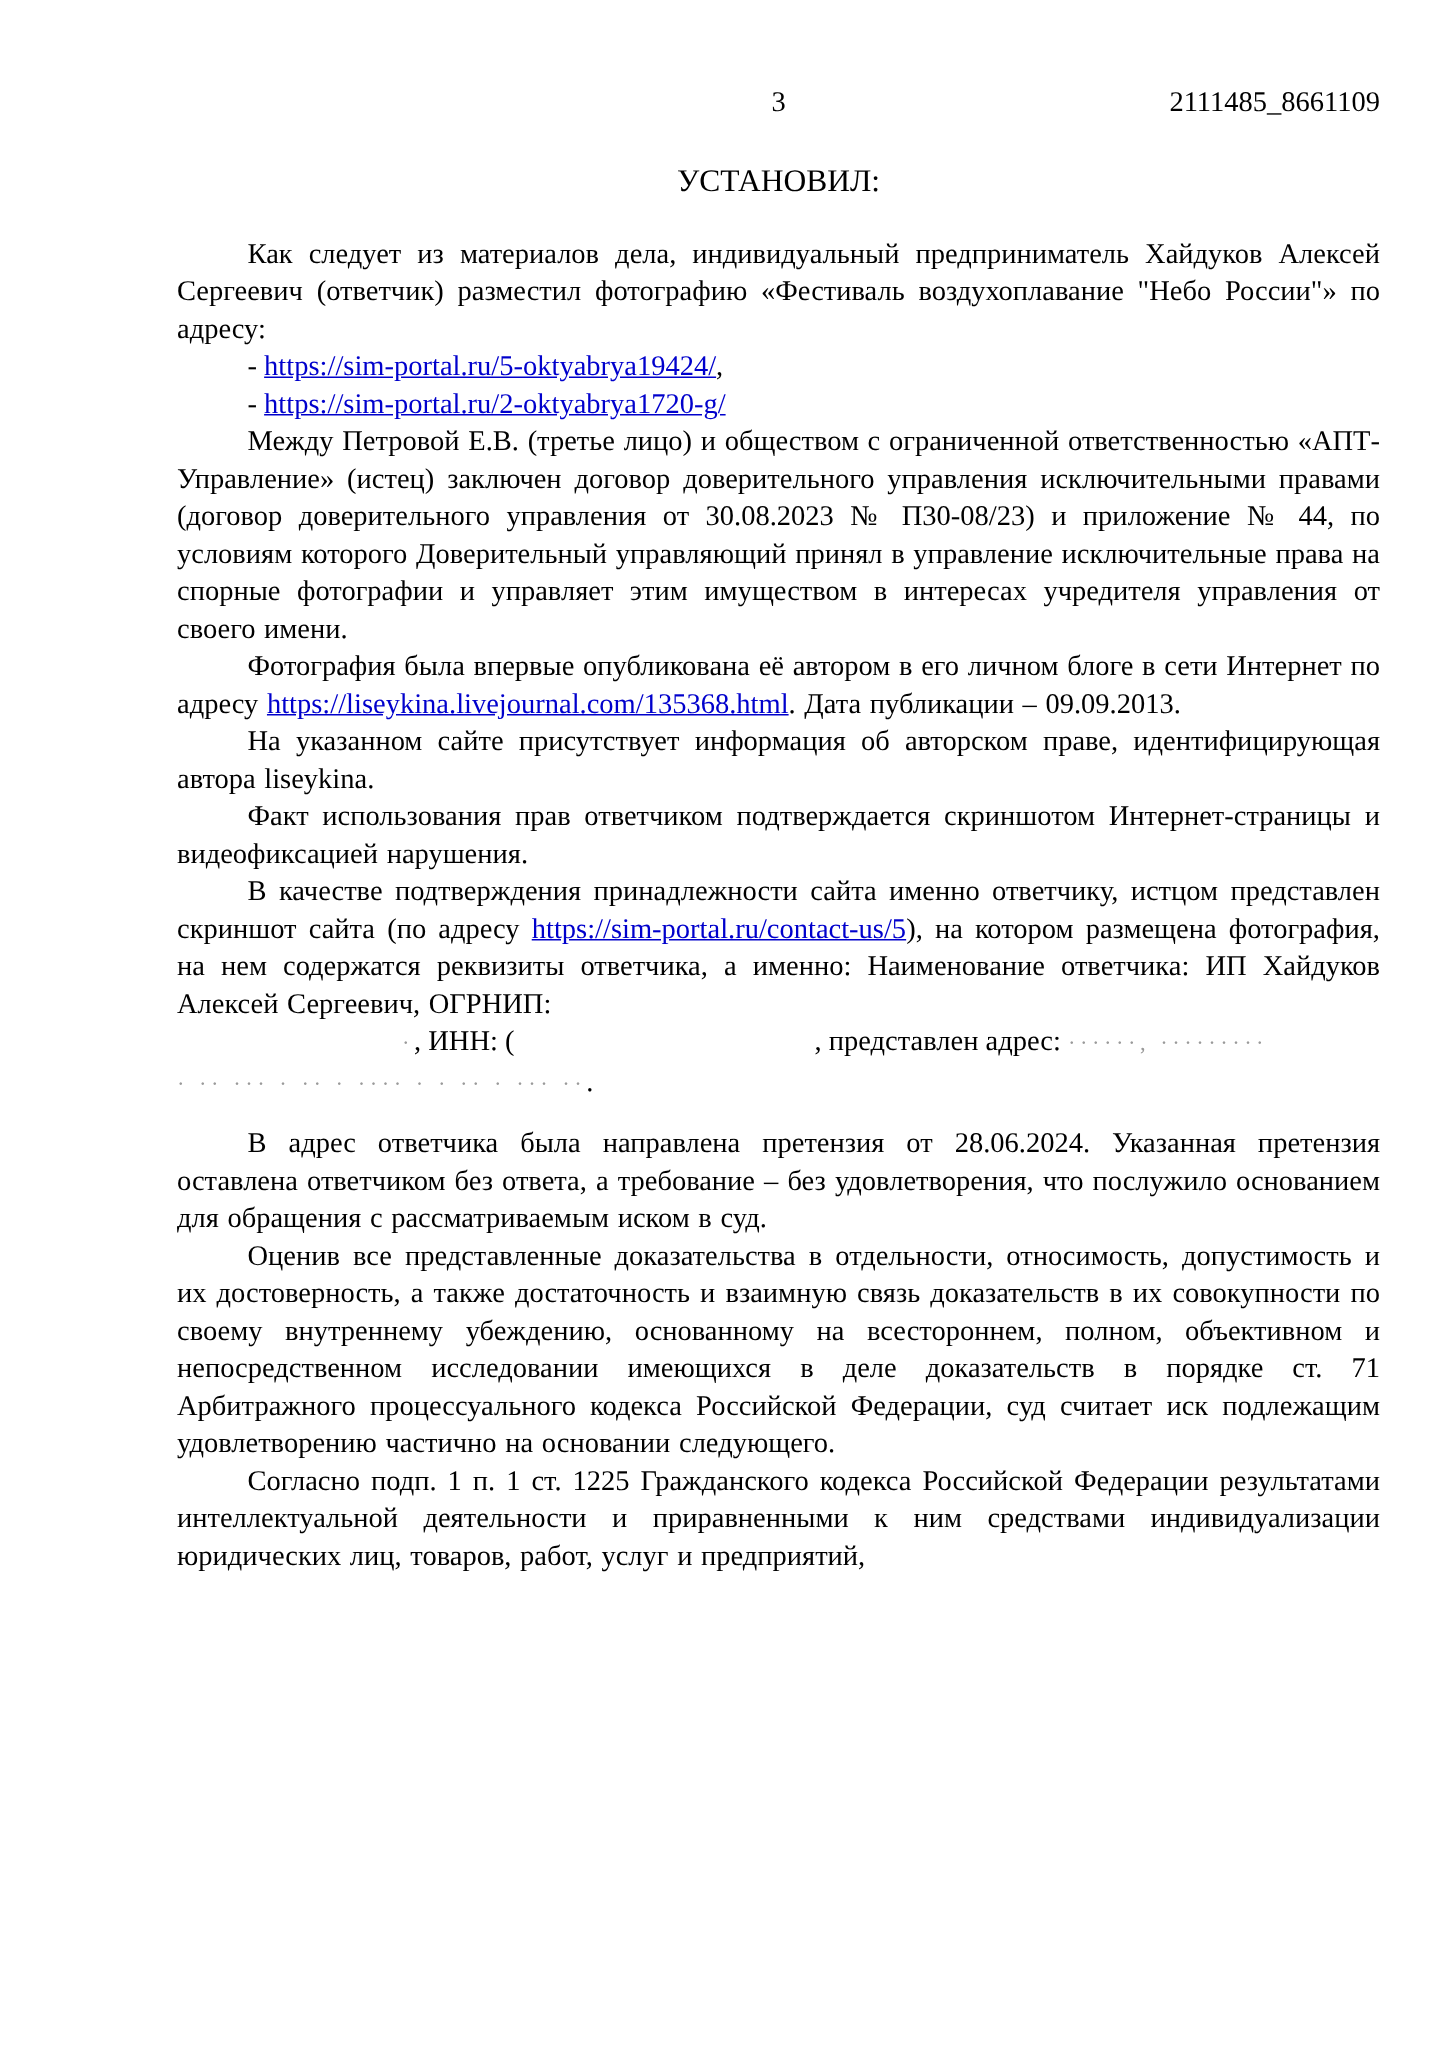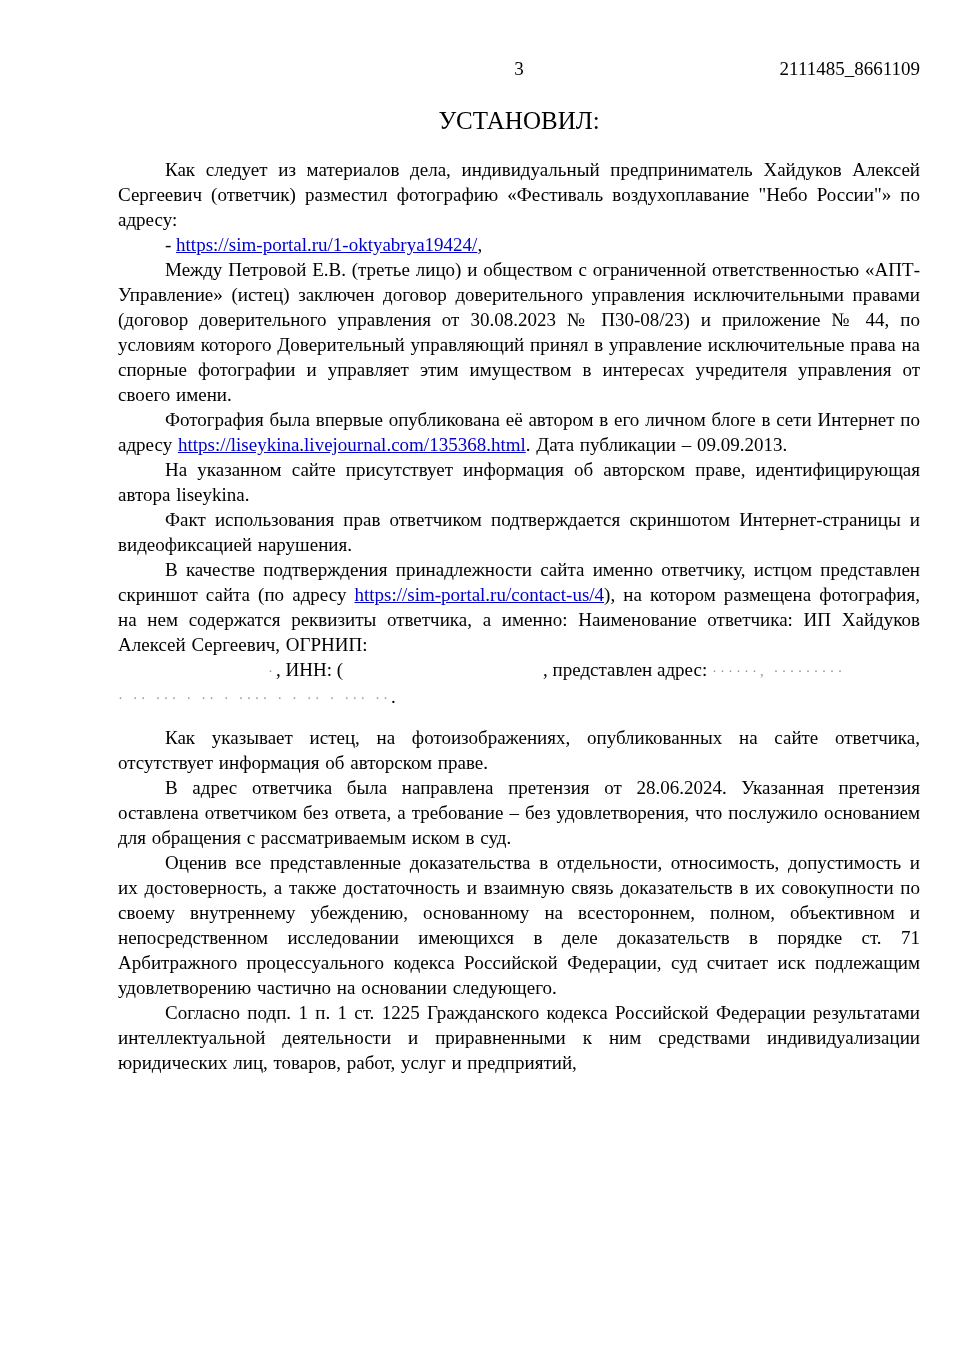--- a/index.html
+++ b/index.html
@@ -24,21 +24,21 @@
     font-size:19px;
     line-height:25px;
   }
   .page-num{
     position:absolute;left:50%;transform:translateX(-50%);
   }
   .doc-id{
     position:absolute;right:0;top:0;text-align:right;
   }
   .doc-title{
-    font-size:25px;
+    font-size:21px;
     font-weight:normal;
     text-align:center;
     margin:27px 0 0 0;
     line-height:25px;
   }
   .doc-body{
     margin-top:24px;
   }
   p.para{
     margin:0;
@@ -86,28 +86,28 @@
 
     <div class="header-row">
       <span class="page-num">3</span>
       <span class="doc-id">2111485_8661109</span>
     </div>
 
     <h1 class="doc-title">УСТАНОВИЛ:</h1>
 
     <div class="doc-body">
         <p class="para"><span>Как следует из материалов дела, индивидуальный предприниматель Хайдуков Алексей Сергеевич (ответчик) разместил фотографию «Фестиваль воздухоплавание "Небо России"» по адресу:</span></p>
-        <p class="para link-line"><span>- </span><a class="doc-link" href="#">https://sim-portal.ru/1-oktyabrya19424/</a><span>,</span></p>
+        <p class="para link-line"><span>- </span><a class="doc-link" href="#">https://sim-portal.ru/5-oktyabrya19424/</a><span>,</span></p>
+        <p class="para link-line"><span>- </span><a class="doc-link" href="#">https://sim-portal.ru/2-oktyabrya1720-g/</a></p>
         <p class="para"><span>Между Петровой Е.В. (третье лицо) и обществом с ограниченной ответственностью «АПТ-Управление» (истец) заключен договор доверительного управления исключительными правами (договор доверительного управления от 30.08.2023 № П30-08/23) и приложение № 44, по условиям которого Доверительный управляющий принял в управление исключительные права на спорные фотографии и управляет этим имуществом в интересах учредителя управления от своего имени.</span></p>
         <p class="para"><span>Фотография была впервые опубликована её автором в его личном блоге в сети Интернет по адресу </span><a class="doc-link" href="#">https://liseykina.livejournal.com/135368.html</a><span>. Дата публикации – 09.09.2013.</span></p>
         <p class="para"><span>На указанном сайте присутствует информация об авторском праве, идентифицирующая автора liseykina.</span></p>
         <p class="para"><span>Факт использования прав ответчиком подтверждается скриншотом Интернет-страницы и видеофиксацией нарушения.</span></p>
-        <p class="para"><span>В качестве подтверждения принадлежности сайта именно ответчику, истцом представлен скриншот сайта (по адресу </span><a class="doc-link" href="#">https://sim-portal.ru/contact-us/4</a><span>), на котором размещена фотография, на нем содержатся реквизиты ответчика, а именно: Наименование ответчика: ИП Хайдуков Алексей Сергеевич, ОГРНИП:</span></p>
+        <p class="para"><span>В качестве подтверждения принадлежности сайта именно ответчику, истцом представлен скриншот сайта (по адресу </span><a class="doc-link" href="#">https://sim-portal.ru/contact-us/5</a><span>), на котором размещена фотография, на нем содержатся реквизиты ответчика, а именно: Наименование ответчика: ИП Хайдуков Алексей Сергеевич, ОГРНИП:</span></p>
         <p class="para redacted-line"><span class="redact-gap" style="width: 150px;"></span><span class="faint">·</span><span>, ИНН: (</span><span class="redact-gap" style="width: 200px;"></span><span>, представлен адрес: </span><span class="faint">······, ·········</span></p>
         <p class="para faint-line"><span class="faint">· ··  ··· ·  ·· ·  ···· ·  · ·· ·  ··· ··</span><span>.</span></p>
-        <p class="para"><span>Как указывает истец, на фотоизображениях, опубликованных на сайте ответчика, отсутствует информация об авторском праве.</span></p>
         <p class="para"><span>В адрес ответчика была направлена претензия от 28.06.2024. Указанная претензия оставлена ответчиком без ответа, а требование – без удовлетворения, что послужило основанием для обращения с рассматриваемым иском в суд.</span></p>
         <p class="para"><span>Оценив все представленные доказательства в отдельности, относимость, допустимость и их достоверность, а также достаточность и взаимную связь доказательств в их совокупности по своему внутреннему убеждению, основанному на всестороннем, полном, объективном и непосредственном исследовании имеющихся в деле доказательств в порядке ст. 71 Арбитражного процессуального кодекса Российской Федерации, суд считает иск подлежащим удовлетворению частично на основании следующего.</span></p>
         <p class="para"><span>Согласно подп. 1 п. 1 ст. 1225 Гражданского кодекса Российской Федерации результатами интеллектуальной деятельности и приравненными к ним средствами индивидуализации юридических лиц, товаров, работ, услуг и предприятий,</span></p>
       </div>
 
   </div>
 </div>
 
 </body></html>

